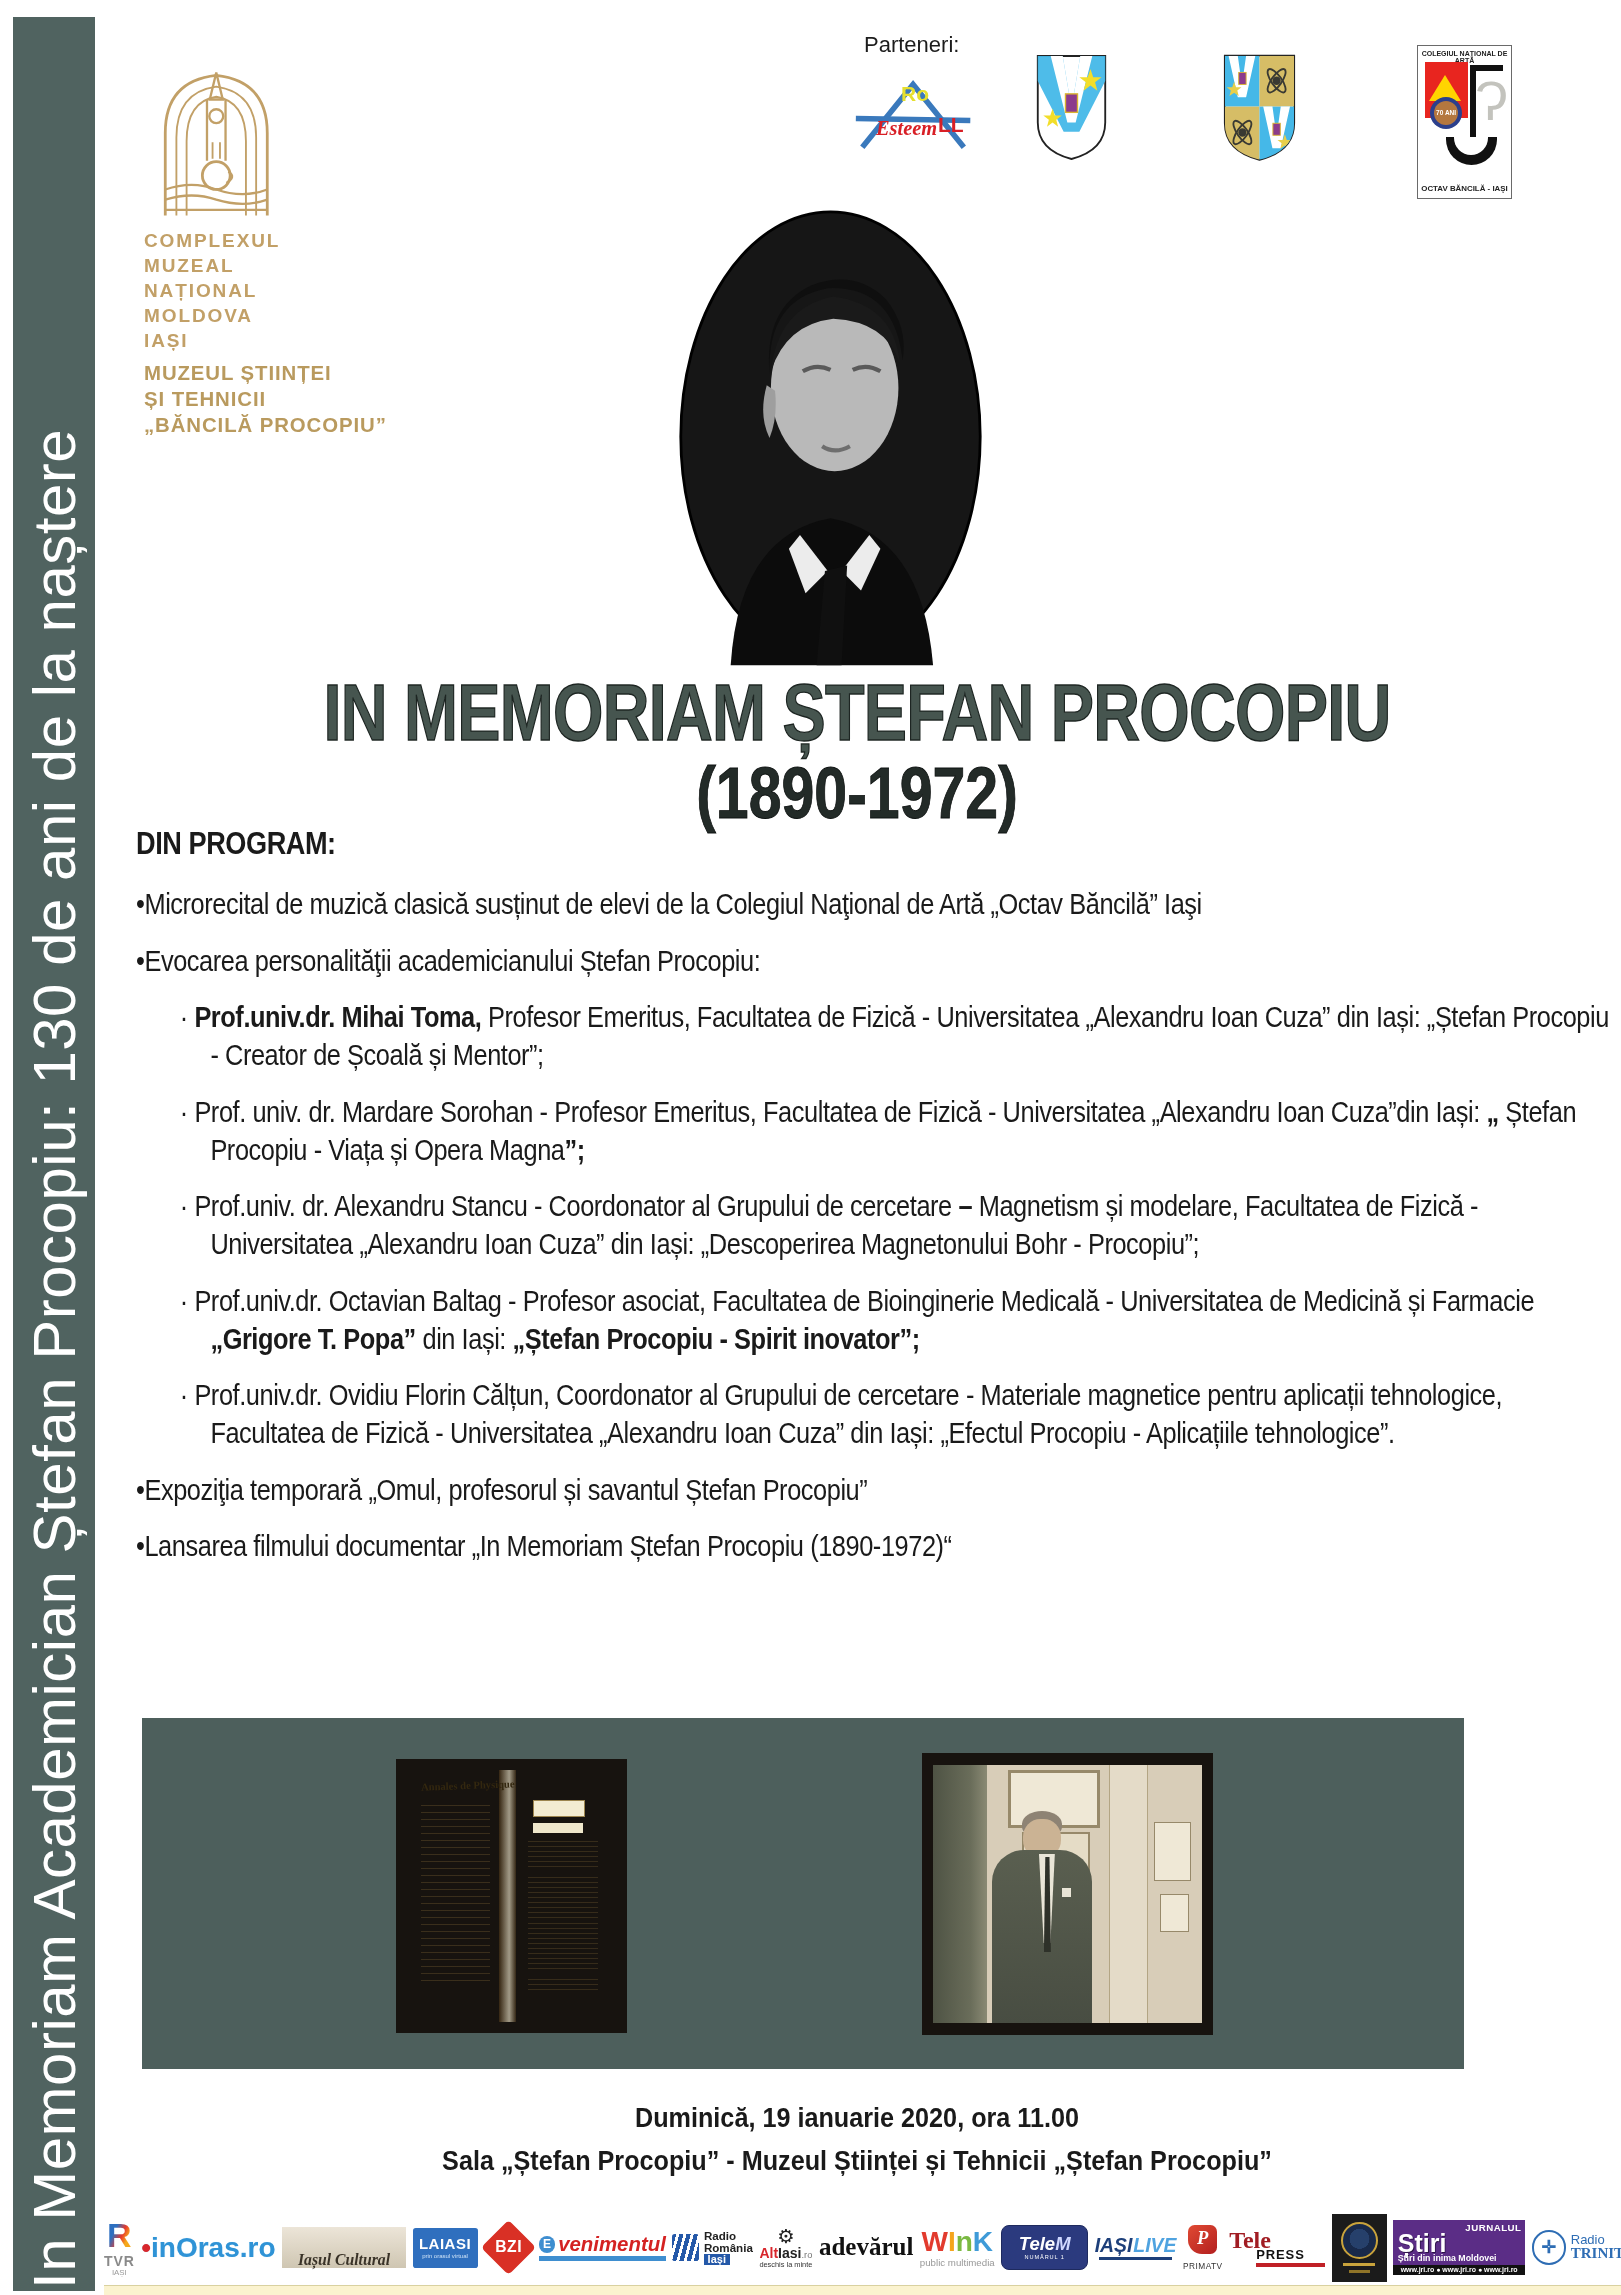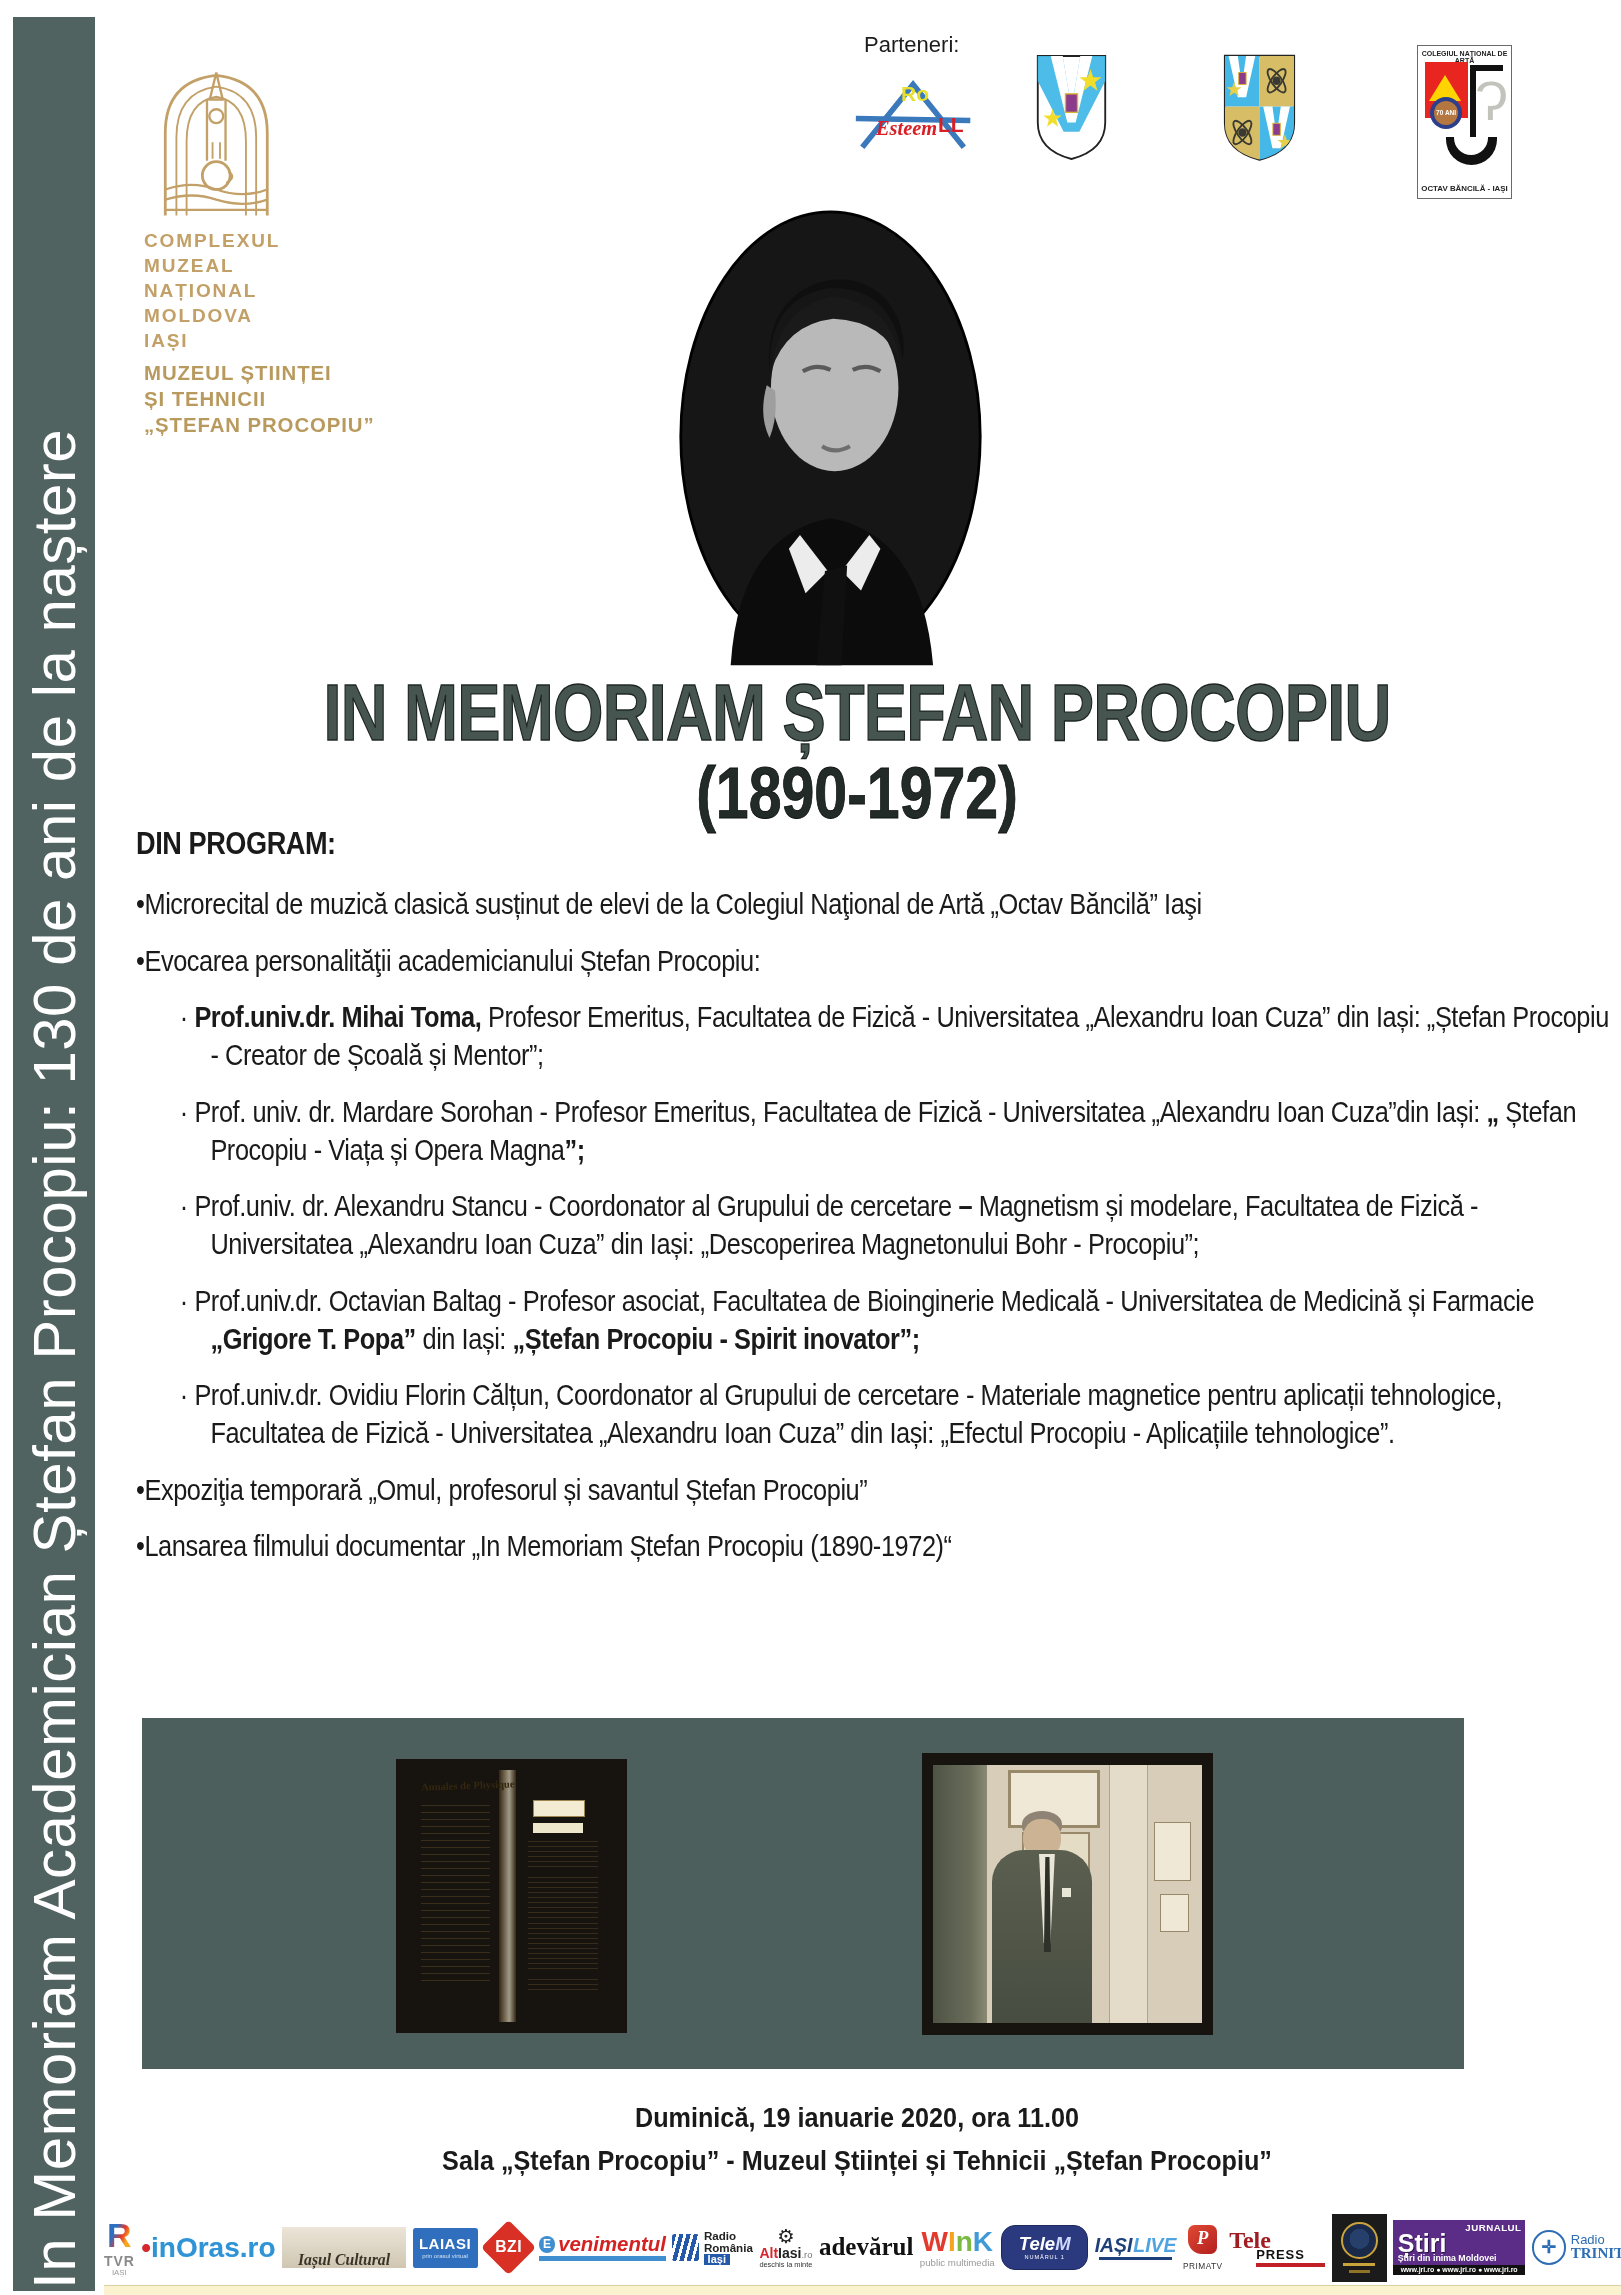--- a/index.html
+++ b/index.html
@@ -145,21 +145,21 @@
   .alt-row{display:flex;align-items:baseline;}
   .alt-a{font-size:14px;font-weight:bold;color:#d8262c;}
   .alt-b{font-size:14px;font-weight:bold;color:#222;}
   .alt-c{font-size:9.3px;color:#777;}
   .alt-s{font-size:7.4px;color:#333;}
   .adev{font-family:"Liberation Serif",serif;font-weight:bold;font-size:25px;color:#111;}
   .wink-row{display:flex;align-items:flex-end;}
   .wink-row span{font-size:28px;font-weight:bold;}
   .wink-w{color:#e23b2e;}.wink-i{color:#f5a51d;}.wink-n{color:#7ab942;}.wink-k{color:#3f9bd8;}
   .wink-s{font-size:9.7px;color:#999;margin-top:0.9px;}
-  .telem{width:85px;height:43px;background:#2b3a7e;border-radius:14px;border:1.4px solid #1e2a5e;
+  .telem{width:85px;height:43px;background:#2b3a7e;border-radius:8px;border:1.4px solid #1e2a5e;
     display:flex;flex-direction:column;align-items:center;justify-content:center;color:#fff;}
   .telem-t{font-size:18.5px;font-weight:bold;font-style:italic;}
   .telem-m{color:#cfd8ff;}
   .telem-s{font-size:5.6px;letter-spacing:0.9px;margin-top:0.9px;}
   .iasilive-row{display:flex;align-items:baseline;gap:0.9px;}
   .iasilive-a{font-size:19.4px;font-weight:bold;font-style:italic;color:#1d3f7a;}
   .iasilive-b{font-size:19.4px;font-weight:bold;font-style:italic;color:#4fa3e0;}
   .iasilive-bar{width:90%;height:2.8px;background:#1d3f7a;margin-top:1.9px;}
   .prima-p{width:29px;height:29px;background:linear-gradient(140deg,#e04a33,#b31f1f);
     border-radius:6.5px 6.5px 6.5px 14px;color:#fff;font-family:"Liberation Serif",serif;
@@ -216,21 +216,21 @@
 <div class="museum-name">
   <div>COMPLEXUL</div>
   <div>MUZEAL</div>
   <div>NAȚIONAL</div>
   <div>MOLDOVA</div>
   <div>IAȘI</div>
 </div>
 <div class="museum-dept">
   <div>MUZEUL ȘTIINȚEI</div>
   <div>ȘI TEHNICII</div>
-  <div>„ȘTEFAN PROCOPIU”</div>
+  <div>„BĂNCILĂ PROCOPIU”</div>
 </div>
 
 <div class="partners-label">Parteneri:</div>
 
 <div class="esteem">
   <svg width="120" height="79" viewBox="0 0 260 170">
     <path d="M18,158 L128,22 L238,158" stroke="#3a79bc" stroke-width="12" fill="none"></path>
     <path d="M4,96 L252,100" stroke="#3a79bc" stroke-width="12" fill="none"></path>
   </svg>
   <span class="ro">Ro</span>

